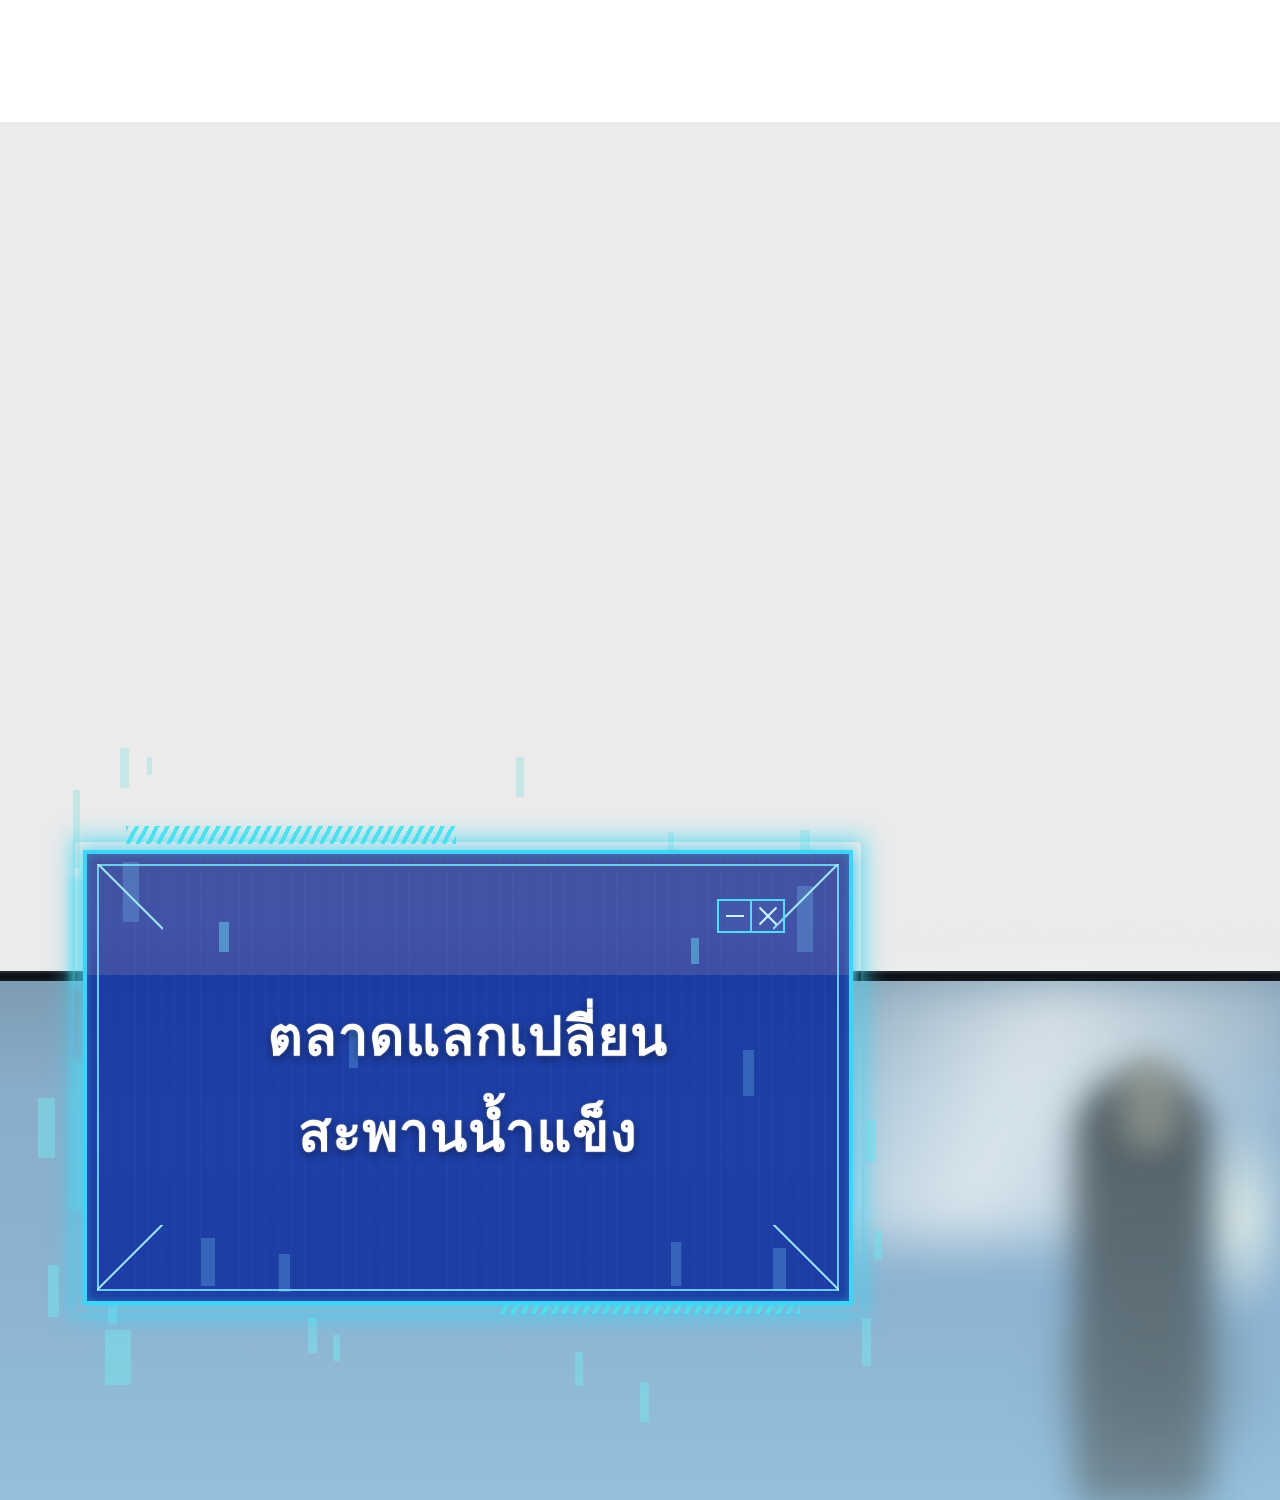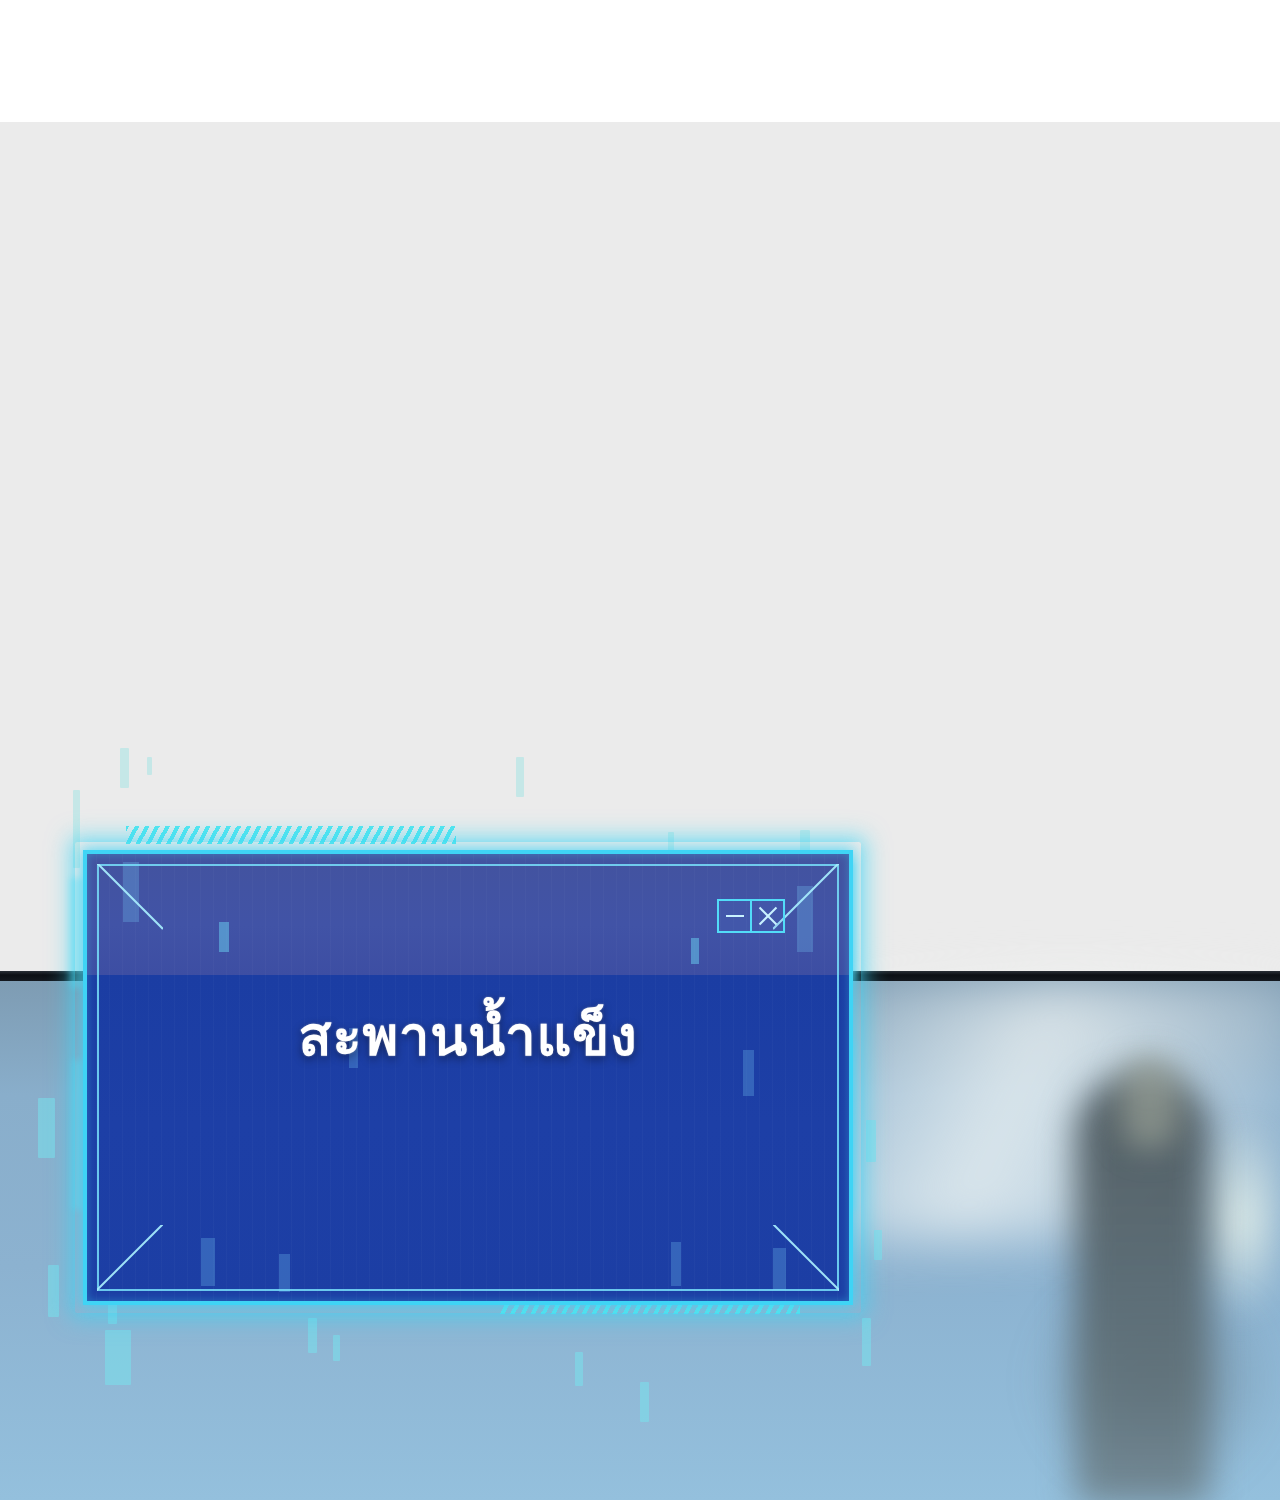--- a/index.html
+++ b/index.html
@@ -261,18 +261,19 @@
       <div class="wc" title="minimize">
         <span class="min"></span>
       </div>
       <div class="wc" title="close">
         <span class="x1"></span>
         <span class="x2"></span>
       </div>
     </div>
 
     <div class="panel-title">
+      <span>ตลาดแลกเปลี่ยน</span>
       <span class="l2">สะพานน้ำแข็ง</span>
     </div>
 
   </div>
 
 </div>
 
 </body></html>

